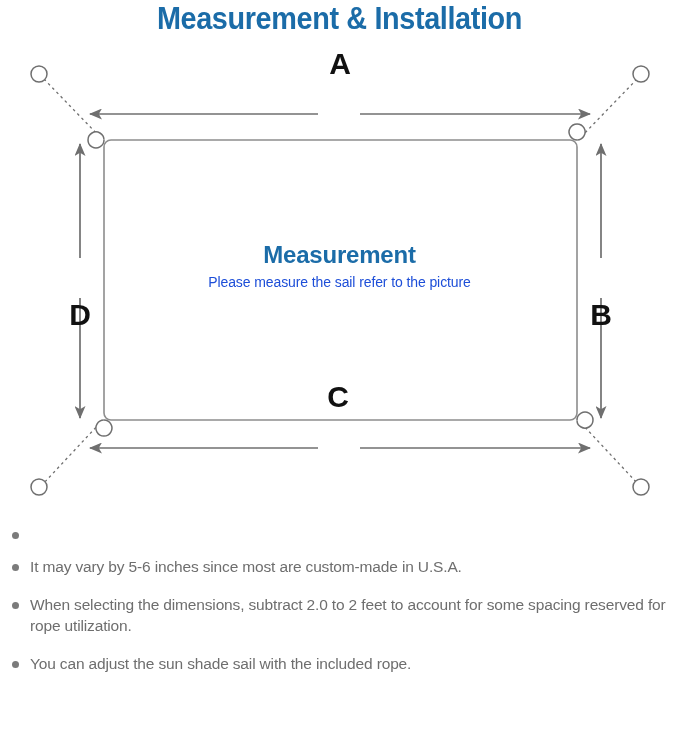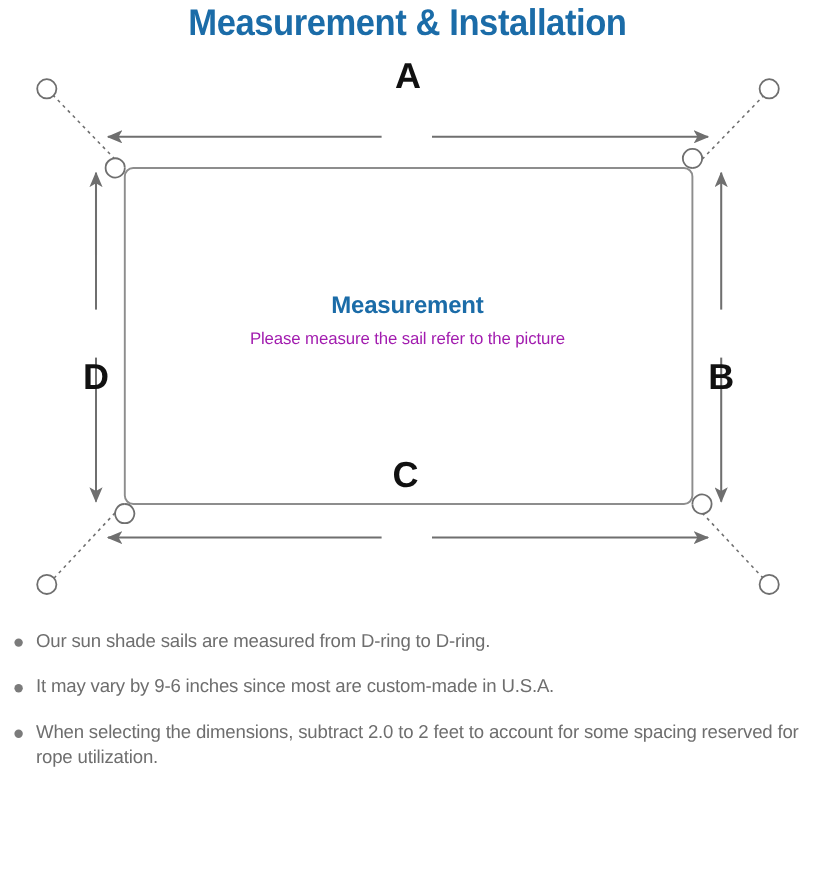--- a/index.html
+++ b/index.html
@@ -28,25 +28,25 @@
     width:679px;height:470px;
   }
   #centerlabel{
     position:absolute;
     left:0;width:679px;
     top:240px;
     text-align:center;
     pointer-events:none;
   }
   #centerlabel .ct{
-    font-size:20px;font-weight:bold;color:#1B6CA8;
+    font-size:24px;font-weight:bold;color:#1B6CA8;
     line-height:30px;letter-spacing:-0.2px;
   }
   #centerlabel .cs{
-    font-size:14px;color:#a21caf;
+    font-size:14px;color:#1d4ed8;
     line-height:24px;letter-spacing:-0.1px;
   }
   .dimletter{
     position:absolute;
     font-weight:bold;
     color:#111111;
     font-size:30px;
     line-height:30px;
     font-family:"Liberation Sans", sans-serif;
     text-align:center;
@@ -134,23 +134,26 @@
 </div>
 
 <div id="centerlabel">
   <div class="ct">Measurement</div>
   <div class="cs">Please measure the sail refer to the picture</div>
 </div>
 
 <div id="bullets">
   <div class="bullet-row">
     <span class="bullet-dot"></span>
-    <span class="bullet-text">Our sun shade sails are measured from D-ring to D-ring.</span>
   </div>
   <div class="bullet-row">
     <span class="bullet-dot"></span>
-    <span class="bullet-text">It may vary by 9-6 inches since most are custom-made in U.S.A.</span>
+    <span class="bullet-text">It may vary by 5-6 inches since most are custom-made in U.S.A.</span>
   </div>
   <div class="bullet-row">
     <span class="bullet-dot"></span>
     <span class="bullet-text">When selecting the dimensions, subtract 2.0 to 2 feet to account for some spacing reserved for rope utilization.</span>
   </div>
+  <div class="bullet-row">
+    <span class="bullet-dot"></span>
+    <span class="bullet-text">You can adjust the sun shade sail with the included rope.</span>
+  </div>
 </div>
 
 </body></html>

